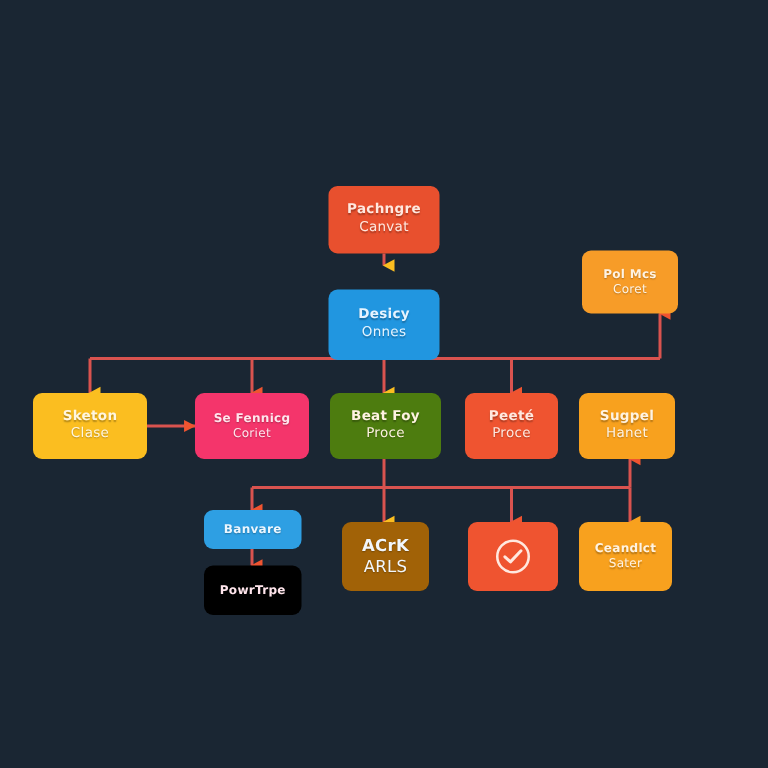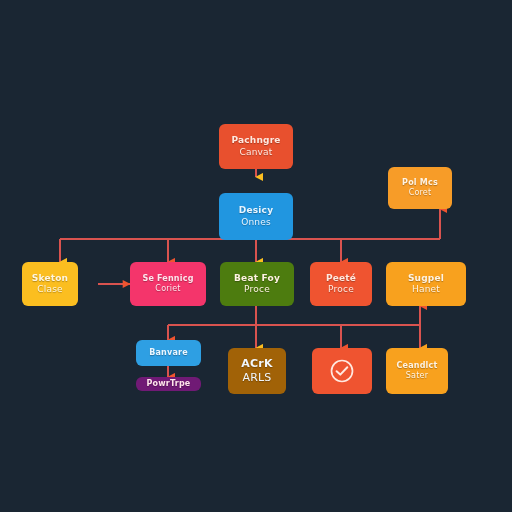--- a/index.html
+++ b/index.html
@@ -107,44 +107,44 @@
         <span class="ln l2">Canvat</span>
       </div>
       <div class="node" style="left: 219px; top: 177px; width: 74px; height: 47px; background: rgb(33, 150, 224); color: rgb(230, 244, 255); font-size: 9px; margin-top: 16px;">
         <span class="ln l1">Desicy</span>
         <span class="ln l2">Onnes</span>
       </div>
       <div class="node" style="left: 388px; top: 167px; width: 64px; height: 42px; background: rgb(247, 156, 40); color: rgb(255, 243, 226); font-size: 8px;">
         <span class="ln l1">Pol Mcs</span>
         <span class="ln l2">Coret</span>
       </div>
-      <div class="node" style="left: 22px; top: 262px; width: 56px; height: 44px; background: rgb(251, 190, 32); color: rgb(255, 246, 224); font-size: 9px;">
+      <div class="node" style="left: 22px; top: 262px; width: 76px; height: 44px; background: rgb(251, 190, 32); color: rgb(255, 246, 224); font-size: 9px;">
         <span class="ln l1">Sketon</span>
         <span class="ln l2">Clase</span>
       </div>
       <div class="node" style="left: 130px; top: 262px; width: 76px; height: 44px; background: rgb(244, 53, 107); color: rgb(255, 229, 236); font-size: 8px;">
         <span class="ln l1">Se Fennicg</span>
         <span class="ln l2">Coriet</span>
       </div>
       <div class="node" style="left: 220px; top: 262px; width: 74px; height: 44px; background: #4d7c0f; color: rgb(255, 243, 226); font-size: 9px;">
         <span class="ln l1">Beat Foy</span>
         <span class="ln l2">Proce</span>
       </div>
       <div class="node" style="left: 310px; top: 262px; width: 62px; height: 44px; background: rgb(239, 84, 48); color: rgb(255, 232, 223); font-size: 9px;">
         <span class="ln l1">Peeté</span>
         <span class="ln l2">Proce</span>
       </div>
-      <div class="node" style="left: 386px; top: 262px; width: 80px; height: 44px; background: rgb(248, 161, 30); color: rgb(255, 243, 226); font-size: 9px; text-align: right;">
+      <div class="node" style="left: 386px; top: 262px; width: 64px; height: 44px; background: rgb(248, 161, 30); color: rgb(255, 243, 226); font-size: 9px; text-align: right;">
         <span class="ln l1">Sugpel</span>
         <span class="ln l2">Hanet</span>
       </div>
       <div class="node" style="left: 136px; top: 340px; width: 65px; height: 26px; background: rgb(46, 159, 227); color: rgb(234, 246, 255); font-size: 8px;">
         <span class="ln l1">Banvare</span>
       </div>
-      <div class="node" style="left: 136px; top: 377px; width: 65px; height: 14px; background: #701a75; color: rgb(255, 229, 236); font-size: 8px;">
+      <div class="node" style="left: 136px; top: 377px; width: 65px; height: 33px; background: #000000; color: rgb(255, 229, 236); font-size: 8px;">
         <span class="ln l1">PowrTrpe</span>
       </div>
       <div class="node" style="left: 228px; top: 348px; width: 58px; height: 46px; background: #a16207; color: rgb(242, 247, 252); font-size: 11px;">
         <span class="ln l1">ACrK</span>
         <span class="ln l2">ARLS</span>
       </div>
       <div class="node icon-node" style="left: 312px; top: 348px; width: 60px; height: 46px; background: rgb(239, 84, 48); color: rgb(255, 255, 255); font-size: 9px;">
         <span>
           <svg width="26" height="26" viewBox="0 0 26 26">
             <circle cx="13" cy="13" r="10.5" fill="none" stroke="#ffe8df" stroke-width="1.7"></circle>

